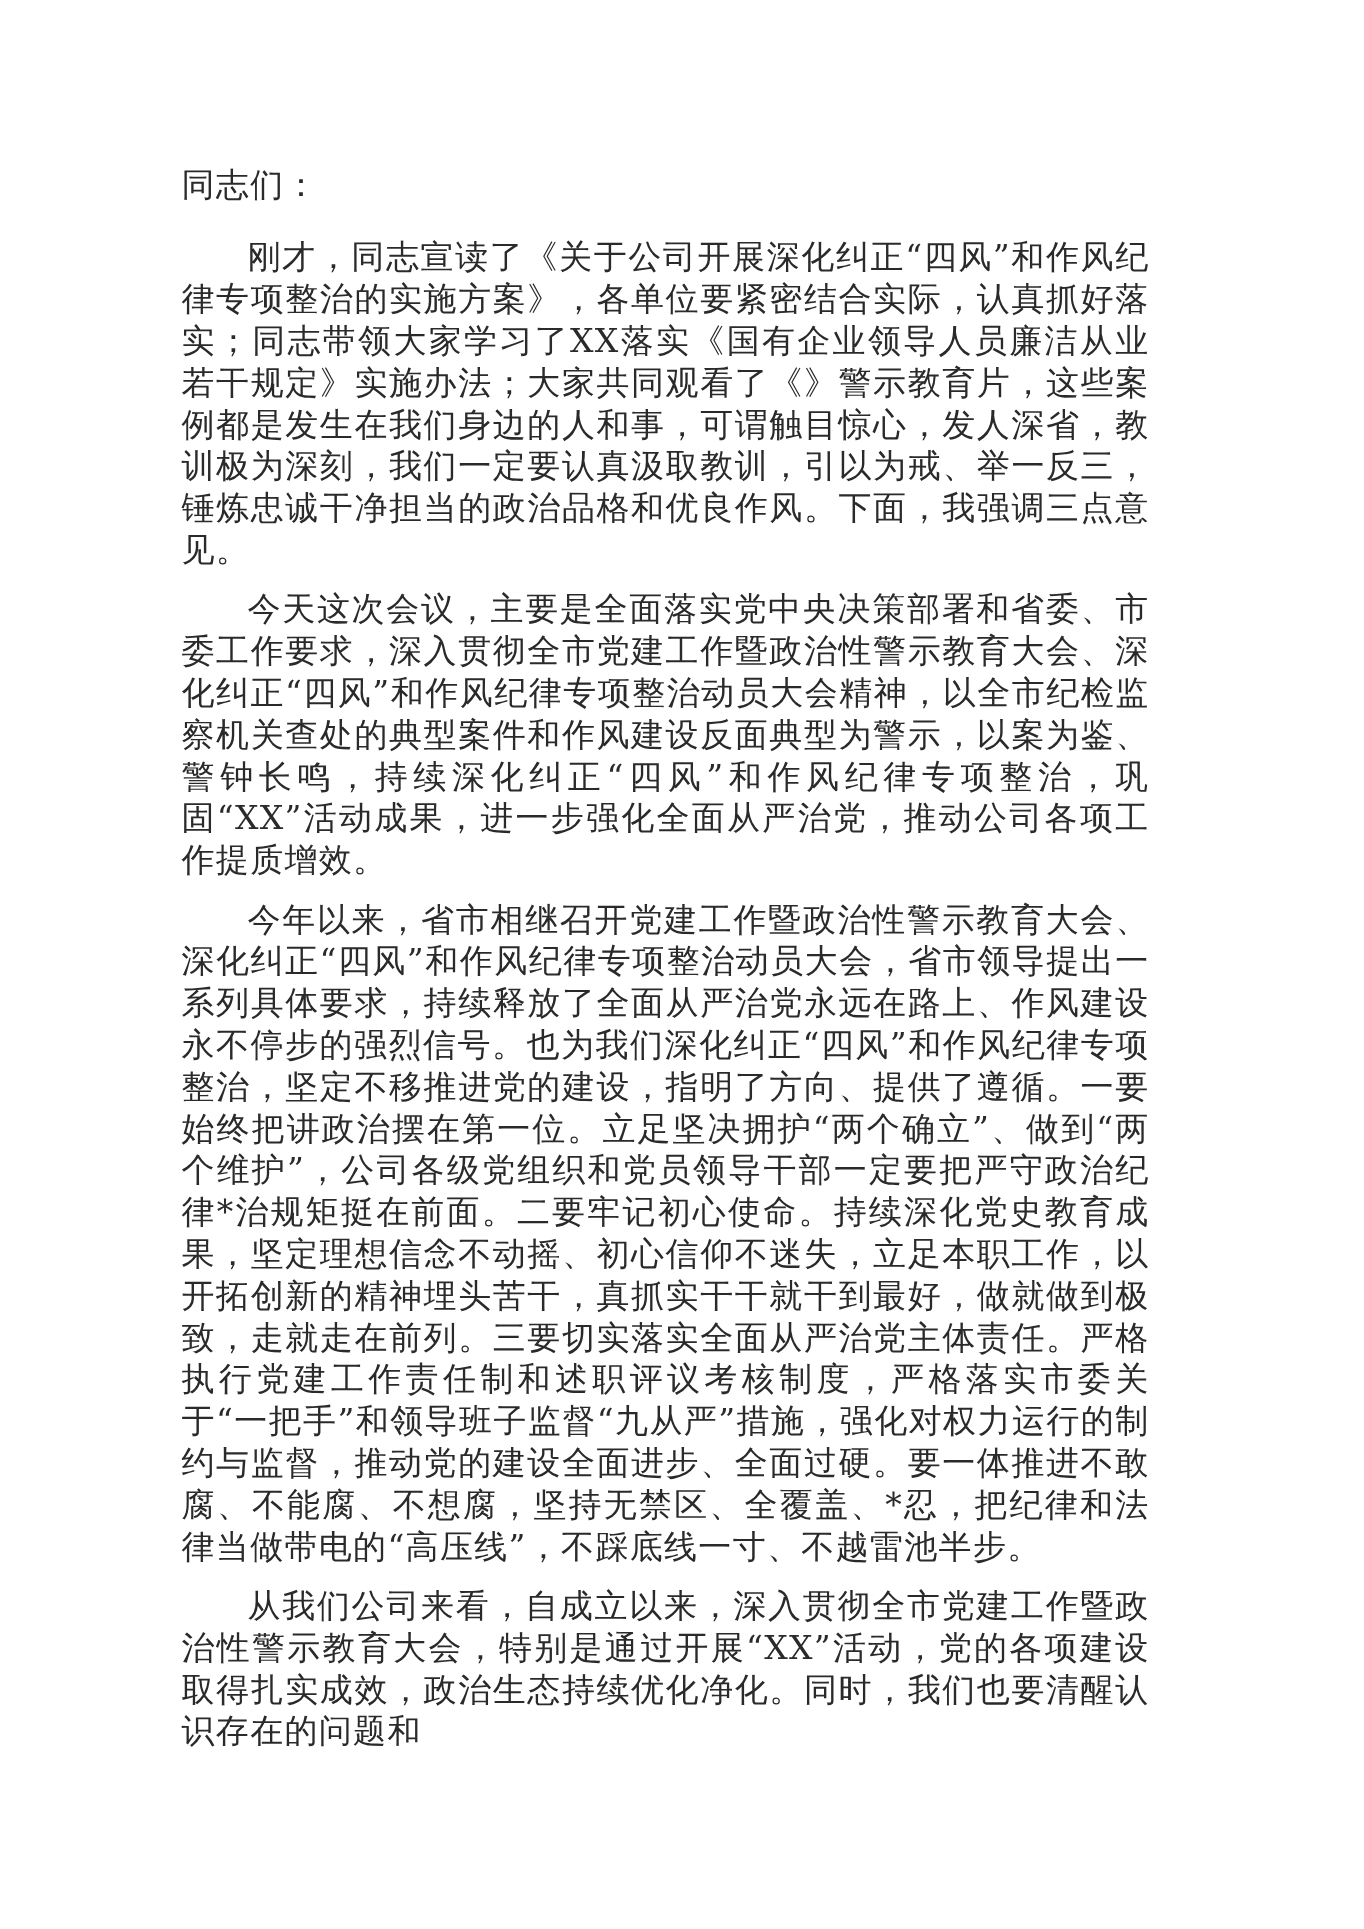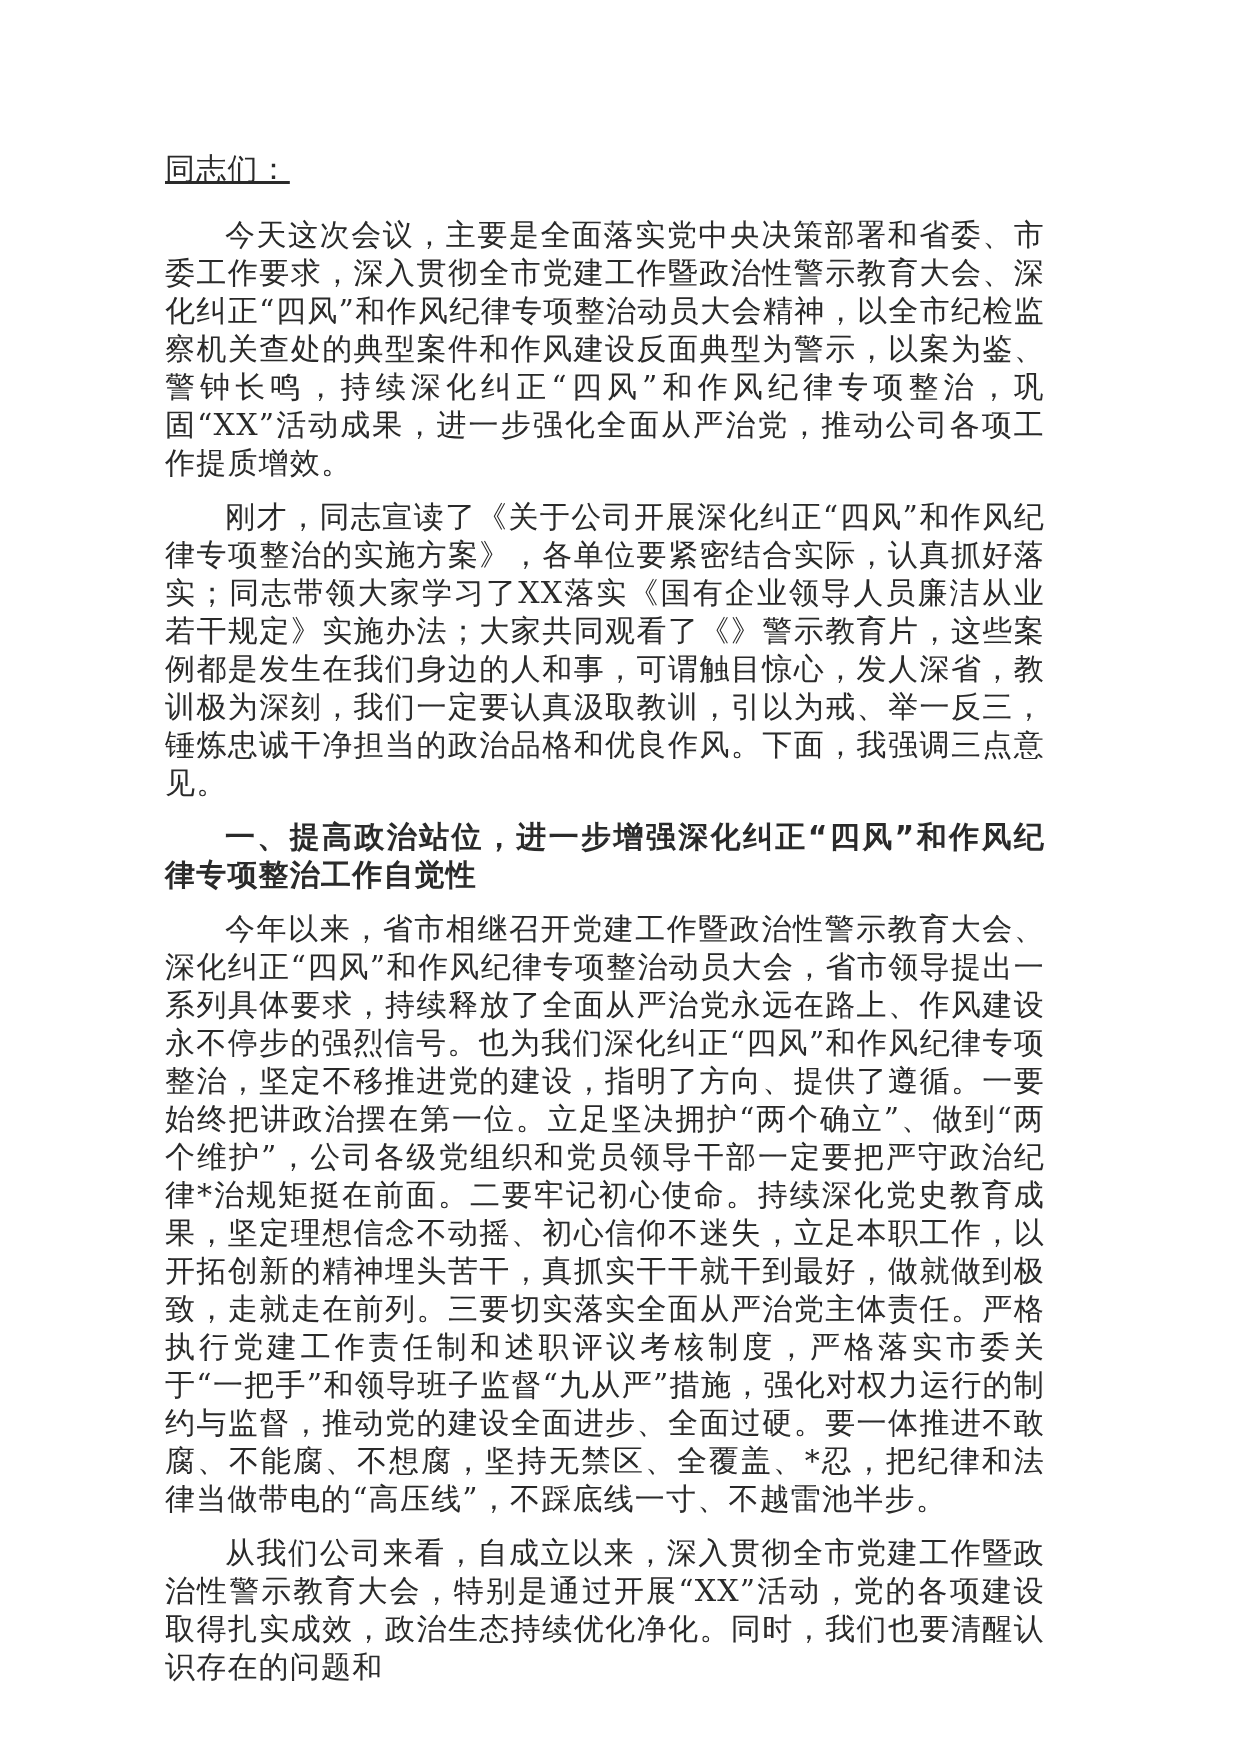--- a/index.html
+++ b/index.html
@@ -3,31 +3,30 @@
 <meta charset="utf-8">
 <style>
   html, body { margin: 0; padding: 0; background: #ffffff; }
   body { width: 1240px; height: 1754px; position: relative; overflow: hidden; }
   .page {
     position: absolute; left: 165px; top: 150px; width: 880px;
     font-family: "DejaVu Serif", "Liberation Serif", serif;
     color: #2a2a2a; font-size: 30px; line-height: 38px;
     letter-spacing: 1.2px;
   }
-  .salutation { margin: 0 0 28px 0; text-decoration: underline; }
+  .salutation { margin: 0 0 28px 0; }
   .para { margin: 0 0 16px 0; text-indent: 2em; text-align: justify; }
   .heading {
     margin: 0 0 16px 0; text-indent: 2em; font-weight: bold;
     font-family: "DejaVu Sans", "Liberation Sans", sans-serif;
     text-align: justify;
   }
 </style>
 </head>
 <body>
 
 <div class="page">
   <p class="salutation">同志们：</p>
+  <p class="para">刚才，同志宣读了《关于公司开展深化纠正“四风”和作风纪律专项整治的实施方案》，各单位要紧密结合实际，认真抓好落实；同志带领大家学习了XX落实《国有企业领导人员廉洁从业若干规定》实施办法；大家共同观看了《》警示教育片，这些案例都是发生在我们身边的人和事，可谓触目惊心，发人深省，教训极为深刻，我们一定要认真汲取教训，引以为戒、举一反三，锤炼忠诚干净担当的政治品格和优良作风。下面，我强调三点意见。</p>
   <p class="para">今天这次会议，主要是全面落实党中央决策部署和省委、市委工作要求，深入贯彻全市党建工作暨政治性警示教育大会、深化纠正“四风”和作风纪律专项整治动员大会精神，以全市纪检监察机关查处的典型案件和作风建设反面典型为警示，以案为鉴、警钟长鸣，持续深化纠正“四风”和作风纪律专项整治，巩固“XX”活动成果，进一步强化全面从严治党，推动公司各项工作提质增效。</p>
-  <p class="para">刚才，同志宣读了《关于公司开展深化纠正“四风”和作风纪律专项整治的实施方案》，各单位要紧密结合实际，认真抓好落实；同志带领大家学习了XX落实《国有企业领导人员廉洁从业若干规定》实施办法；大家共同观看了《》警示教育片，这些案例都是发生在我们身边的人和事，可谓触目惊心，发人深省，教训极为深刻，我们一定要认真汲取教训，引以为戒、举一反三，锤炼忠诚干净担当的政治品格和优良作风。下面，我强调三点意见。</p>
-  <p class="heading">一、提高政治站位，进一步增强深化纠正“四风”和作风纪律专项整治工作自觉性</p>
   <p class="para">今年以来，省市相继召开党建工作暨政治性警示教育大会、深化纠正“四风”和作风纪律专项整治动员大会，省市领导提出一系列具体要求，持续释放了全面从严治党永远在路上、作风建设永不停步的强烈信号。也为我们深化纠正“四风”和作风纪律专项整治，坚定不移推进党的建设，指明了方向、提供了遵循。一要始终把讲政治摆在第一位。立足坚决拥护“两个确立”、做到“两个维护”，公司各级党组织和党员领导干部一定要把严守政治纪律*治规矩挺在前面。二要牢记初心使命。持续深化党史教育成果，坚定理想信念不动摇、初心信仰不迷失，立足本职工作，以开拓创新的精神埋头苦干，真抓实干干就干到最好，做就做到极致，走就走在前列。三要切实落实全面从严治党主体责任。严格执行党建工作责任制和述职评议考核制度，严格落实市委关于“一把手”和领导班子监督“九从严”措施，强化对权力运行的制约与监督，推动党的建设全面进步、全面过硬。要一体推进不敢腐、不能腐、不想腐，坚持无禁区、全覆盖、*忍，把纪律和法律当做带电的“高压线”，不踩底线一寸、不越雷池半步。</p>
   <p class="para">从我们公司来看，自成立以来，深入贯彻全市党建工作暨政治性警示教育大会，特别是通过开展“XX”活动，党的各项建设取得扎实成效，政治生态持续优化净化。同时，我们也要清醒认识存在的问题和</p>
 </div>
 
 </body></html>

